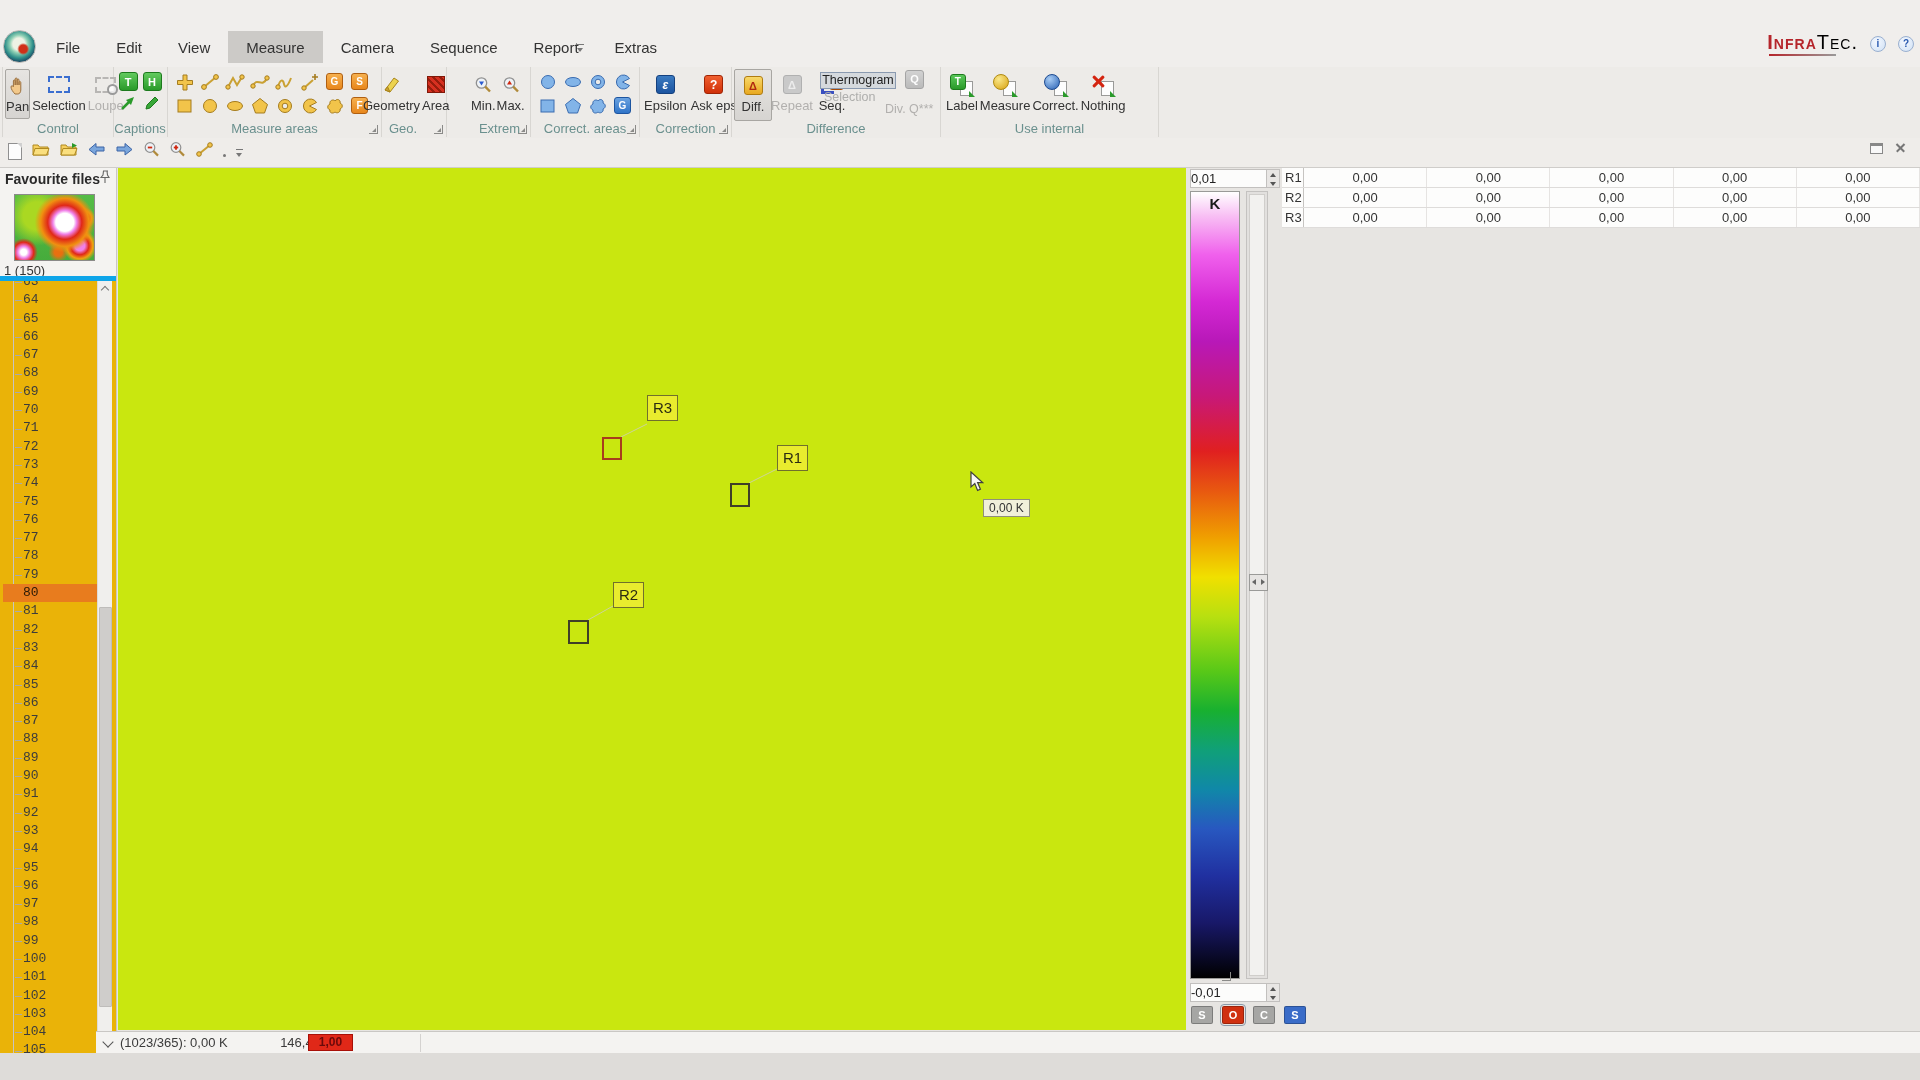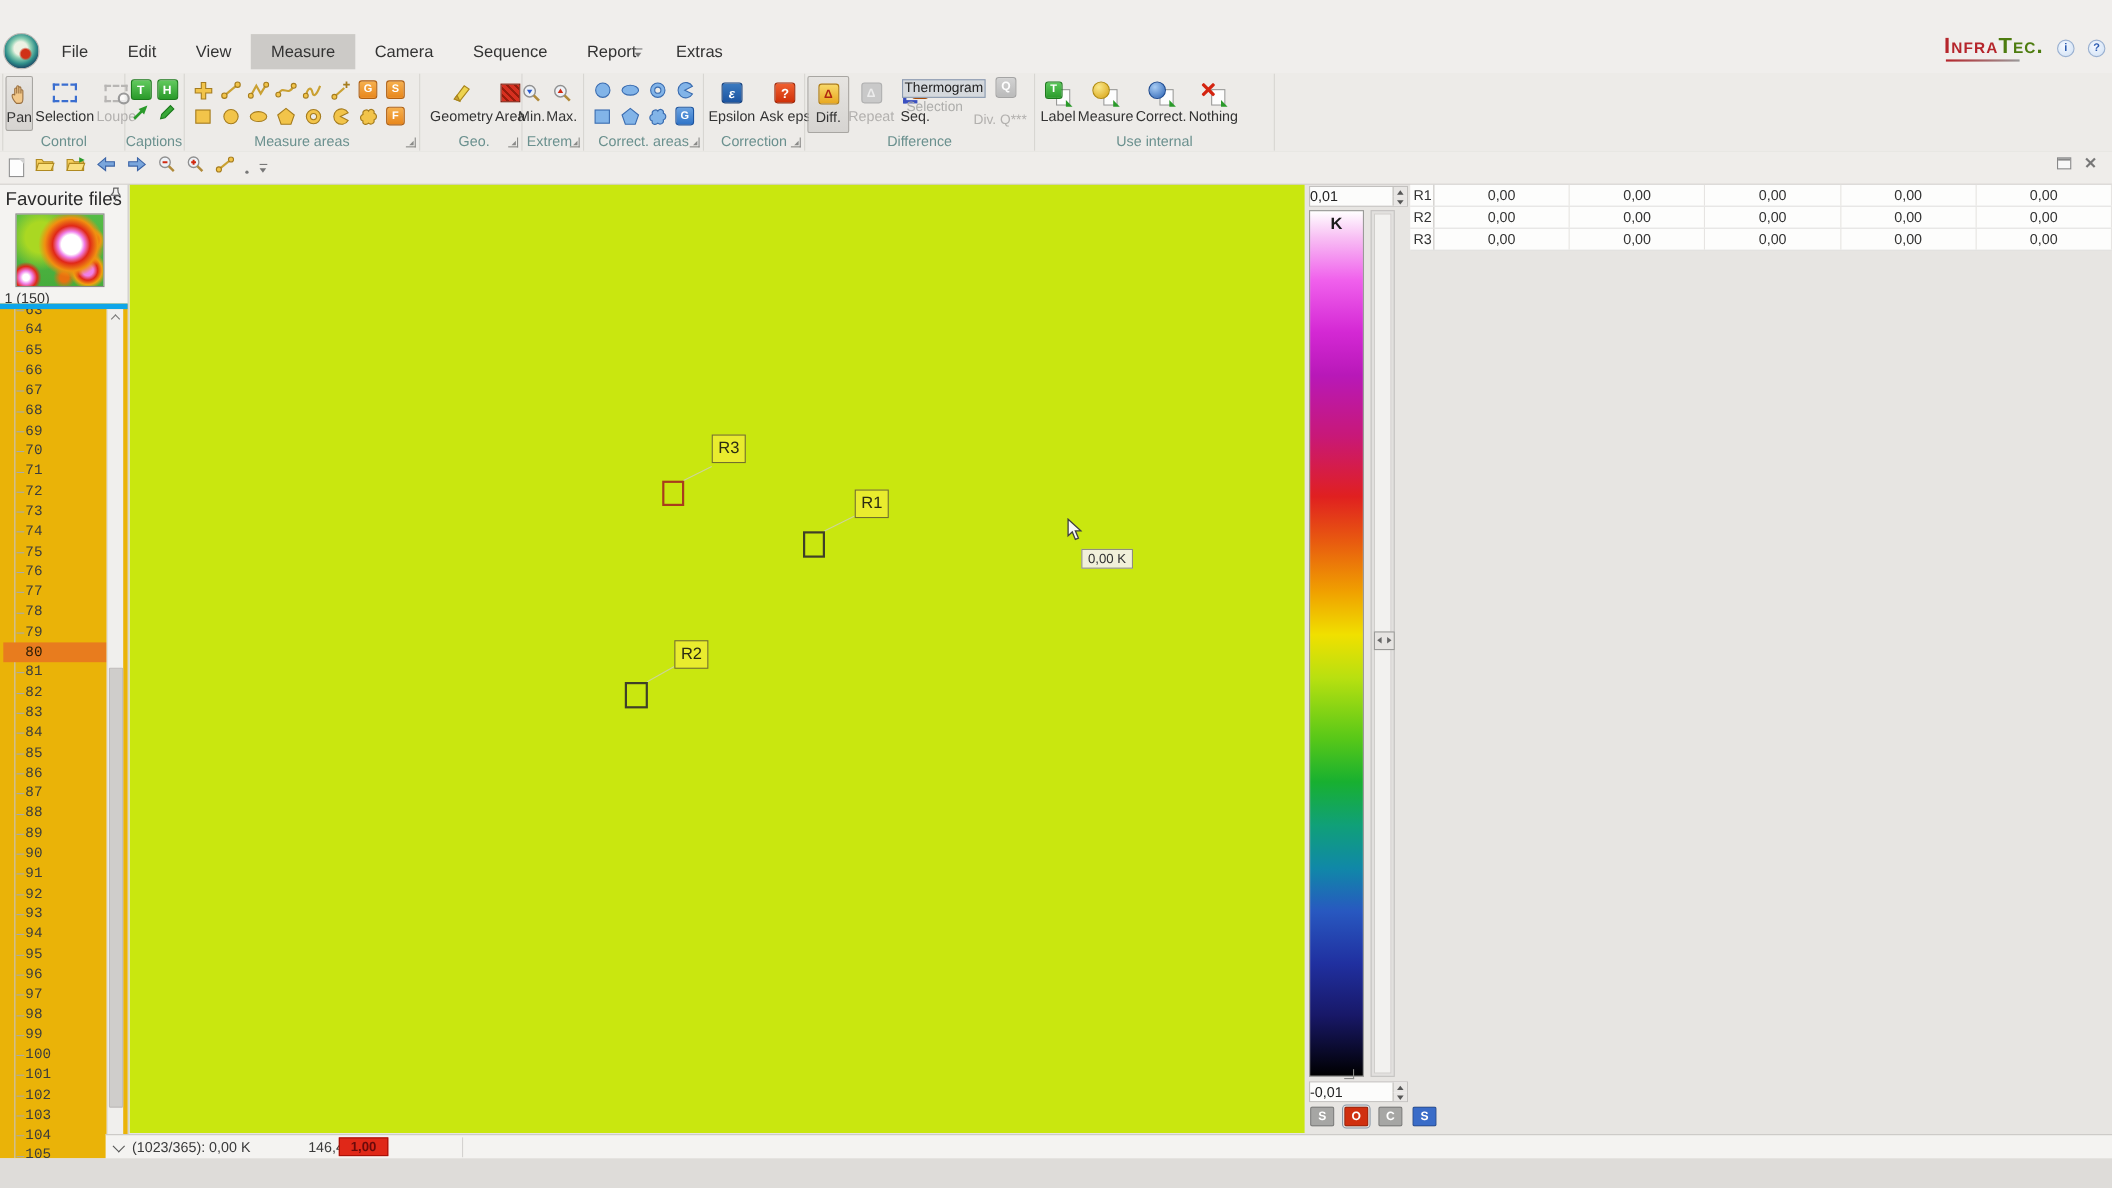--- a/index.html
+++ b/index.html
@@ -14,31 +14,31 @@
   .menus{position:absolute;left:38px;top:31px;height:32px;display:flex;align-items:stretch;}
   .menu-item{display:flex;align-items:center;padding:0 18px;font-size:15px;color:#333;cursor:default;}
   .menu-item.active{background:#cccac7;}
   .menu-overflow{position:absolute;left:575px;top:44px;width:11px;height:10px;}
   .menu-overflow::before{content:"";position:absolute;left:1px;top:0;width:8px;border-top:1px solid #777;}
   .menu-overflow::after{content:"";position:absolute;left:2px;top:4px;border-left:3px solid transparent;border-right:3px solid transparent;border-top:4px solid #777;}
   .logo{position:absolute;right:6px;top:31px;display:flex;align-items:center;gap:12px;}
   .logotext{font-size:20px;font-variant:small-caps;letter-spacing:1px;position:relative;padding-bottom:2px;}
   .logotext::after{content:"";position:absolute;left:2px;right:22px;bottom:0;height:2px;background:linear-gradient(to right,#b5252b,#9a9a9a);}
   .logo-infra{color:#b5252b;font-weight:bold;margin-top:32px;}
-  .logo-tec{color:#4d7c0f;font-weight:bold;}
+  .logo-tec{color:#000000;font-weight:normal;}
   .helpdot{width:14px;height:14px;border-radius:50%;border:1px solid #9ab0d0;background:radial-gradient(circle at 40% 35%,#f4f8ff,#cfe0f4);
     color:#2a5ab0;font-size:10px;font-weight:bold;text-align:center;line-height:13px;}
 
   
   .ribbon{position:absolute;left:0;top:67px;width:1920px;height:71px;background:#edebe8;border-bottom:1px solid #d0cecb;}
   .rgroup{position:absolute;top:0;height:70px;border-right:1px solid #d8d6d2;}
   .g-control{left:2px;width:110px;border-left:1px solid #d8d6d2;}
   .g-captions{left:113px;width:54px;}
   .g-measure{left:168px;width:213px;}
-  .g-geo{left:388px;width:86px;}
+  .g-geo{left:360px;width:86px;}
   .g-extrem{left:469px;width:61px;}
   .g-carea{left:531px;width:108px;}
   .g-corr{left:640px;width:91px;}
   .g-diff{left:732px;width:208px;}
   .g-useint{left:941px;width:217px;}
   .gcontent{position:absolute;left:0;top:2px;right:0;height:50px;}
   .glabel{position:absolute;left:0;right:0;bottom:1px;text-align:center;font-size:13px;color:#6a908e;}
   .launcher{position:absolute;right:3px;bottom:3px;width:8px;height:8px;border-right:1px solid #8a8a88;border-bottom:1px solid #8a8a88;}
   .launcher::before{content:"";position:absolute;right:1px;bottom:1px;width:0;height:0;border-left:4px solid transparent;border-bottom:4px solid #8a8a88;}
 
@@ -109,21 +109,21 @@
   .qat-right{position:absolute;right:14px;top:5px;display:flex;gap:12px;}
   .win-ic{position:relative;width:11px;height:9px;border:1px solid #888;background:#f8f8f8;}
   .win-ic::before{content:"";position:absolute;left:0;top:0;right:0;height:2px;background:#888;}
   .close-ic{position:relative;width:11px;height:11px;}
   .close-ic::before,.close-ic::after{content:"";position:absolute;left:0;top:4px;width:11px;height:1.6px;background:#777;}
   .close-ic::before{transform:rotate(45deg);}
   .close-ic::after{transform:rotate(-45deg);}
 
   
   .sidebar{position:absolute;left:0;top:168px;width:116px;height:885px;background:#f4f3f1;border-right:1px solid #c9c7c4;}
-  .sb-title{position:absolute;left:5px;top:3px;font-size:17px;font-weight:normal;color:#2a2a2a;}
+  .sb-title{position:absolute;left:5px;top:3px;font-size:14px;font-weight:bold;color:#2a2a2a;}
   .pin-ic{position:absolute;right:5px;top:2px;width:12px;height:14px;}
   .thumb{position:absolute;left:14px;top:26px;width:79px;height:65px;border:1px solid #8a8a88;
     background:
       radial-gradient(circle at 63% 42%,#ffffff 0 9px,#f080e8 12px,#e02818 17px,#f09010 24px,rgba(240,144,16,0) 30px),
       radial-gradient(circle at 88% 36%,#e02818 0 4px,#f0a010 7px,rgba(240,160,16,0) 11px),
       radial-gradient(circle at 82% 78%,#f080e8 0 5px,#e02818 9px,#f0a010 13px,rgba(240,160,16,0) 17px),
       radial-gradient(circle at 11% 88%,#ffffff 0 3px,#f080e8 6px,#e02818 10px,rgba(224,40,24,0) 14px),
       radial-gradient(circle at 55% 88%,#e87010 0 4px,rgba(232,112,16,0) 10px),
       radial-gradient(circle at 28% 32%,#aad822 0 14px,rgba(170,216,34,0) 30px),
       linear-gradient(#55bc46,#46ac3c);}

